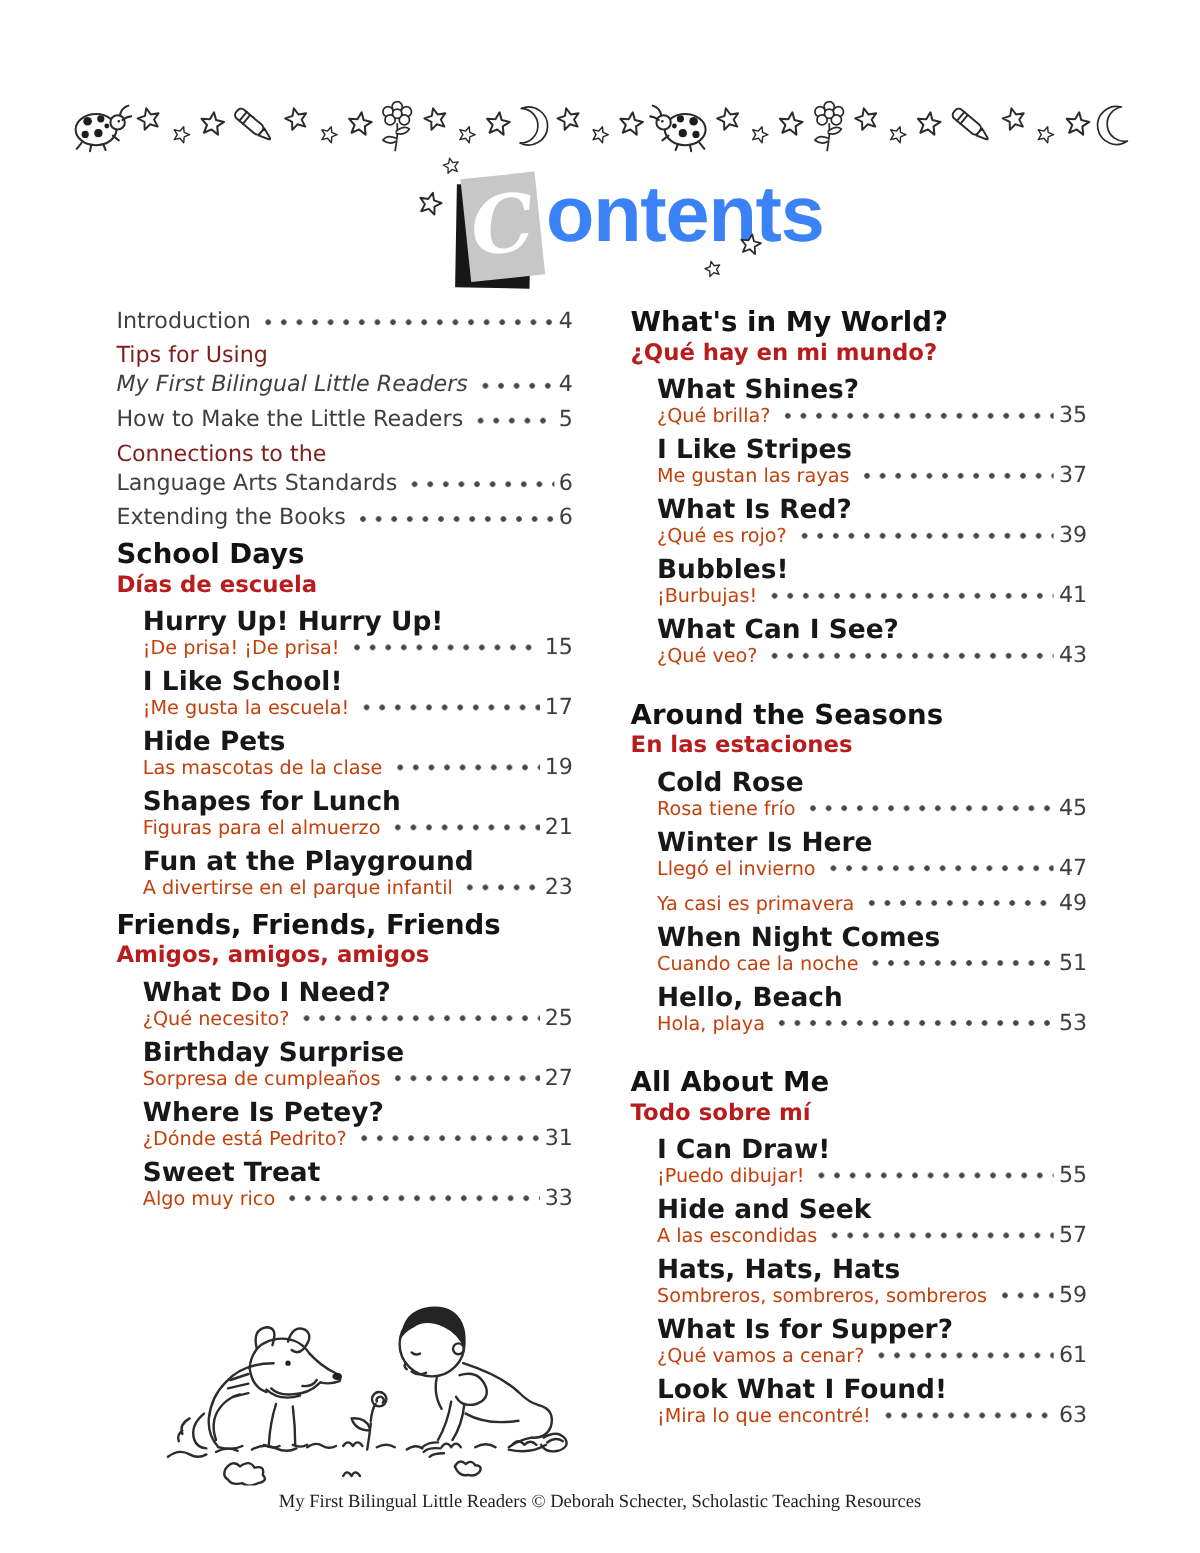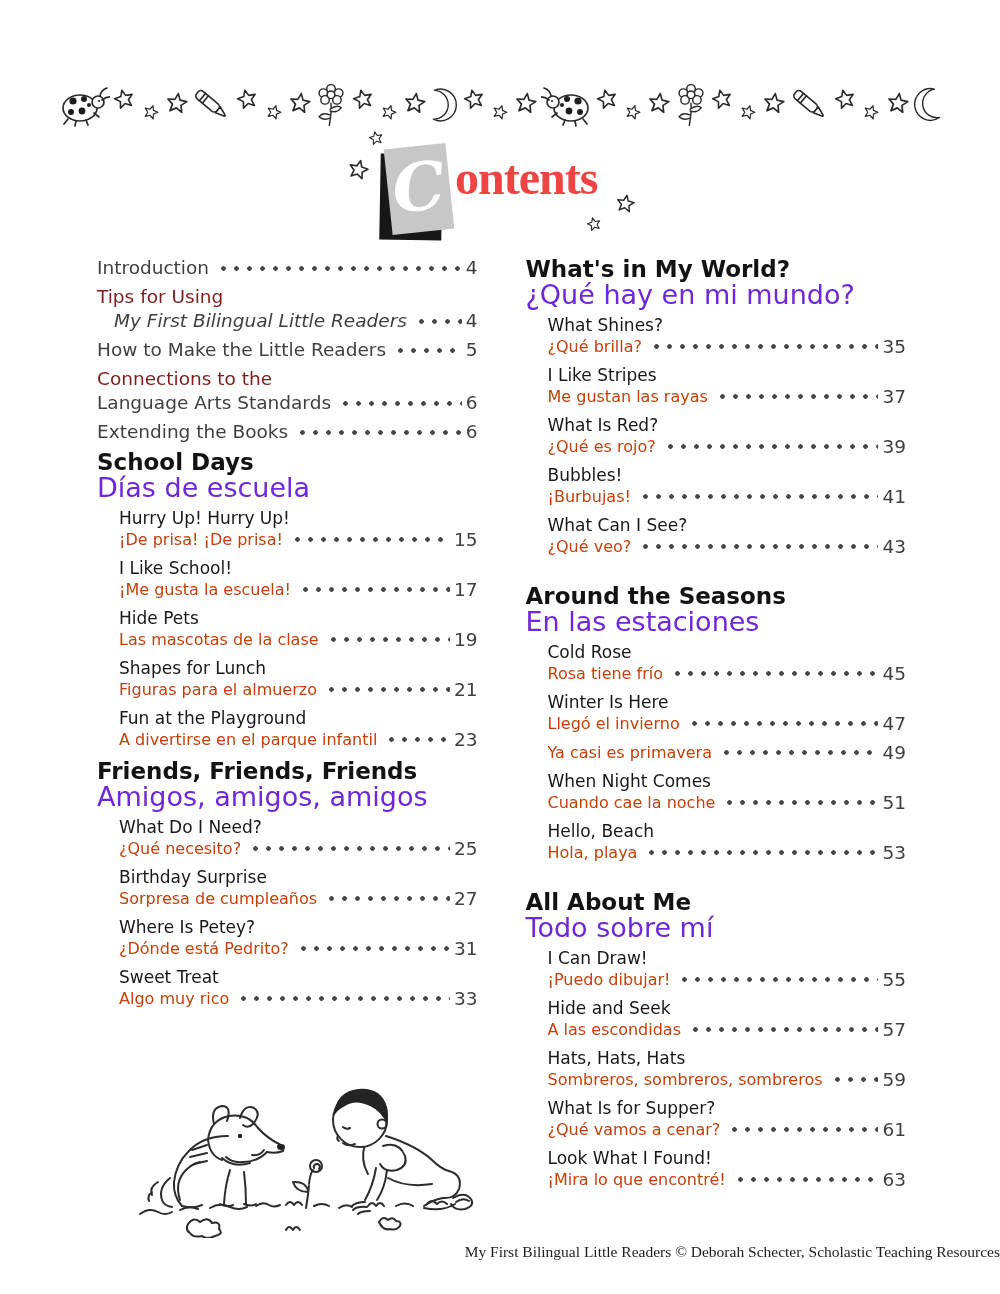--- a/index.html
+++ b/index.html
@@ -22,59 +22,59 @@
   .doodle-border > :nth-child(17){transform:scaleX(-1);}
 
   
   .title-block{position:absolute;top:0;left:0;right:0;height:250px;}
   .c-card{position:absolute;left:388px;top:146px;width:62px;height:86px;}
   .c-shadow{position:absolute;inset:0;background:#171717;transform:translate(-8px,8px) rotate(1deg);}
   .c-face{position:absolute;inset:0;background:#c7c7c7;transform:rotate(-6deg);
           display:flex;align-items:center;justify-content:center;}
   .c-letter{font-family:"DejaVu Serif",serif;font-style:italic;font-weight:bold;
             font-size:66px;color:#fff;line-height:1;margin-top:-4px;}
-  .title-rest{position:absolute;left:455px;top:150px;font-family:Liberation Serif, serif;
-              font-weight:bold;font-size:48px;letter-spacing:-1px;color:#ef4444;line-height:56px;}
+  .title-rest{position:absolute;left:455px;top:150px;font-family:Liberation Sans, sans-serif;
+              font-weight:bold;font-size:66px;letter-spacing:-1px;color:#3b82f6;line-height:56px;}
   .star-a{position:absolute;left:368px;top:130px;width:16px;height:16px;transform:rotate(-12deg);}
   .star-b{position:absolute;left:347px;top:158px;width:23px;height:23px;transform:rotate(14deg);}
   .star-c{position:absolute;left:615px;top:193px;width:21px;height:21px;transform:rotate(10deg);}
   .star-d{position:absolute;left:586px;top:216px;width:16px;height:16px;transform:rotate(-14deg);}
 
   
   .columns{position:absolute;top:256px;left:97px;width:809px;
            display:grid;grid-template-columns:1fr 1fr;column-gap:48px;align-items:start;}
   .col{min-width:0;}
 
   .front-row{margin-bottom:5px;}
   .fm-line{font-size:18.5px;line-height:24px;color:#7f1d1d;}
   .row{display:flex;align-items:flex-end;}
   .fm-text{font-size:18.5px;line-height:24px;color:#3f3f3f;white-space:nowrap;}
-  .fm-text.italic{font-style:italic;margin-left:17px;}
+  .fm-text.italic{font-style:italic;}
   .dots{flex:1;height:21px;margin:0 4px 0 8px;min-width:10px;
         background-image:radial-gradient(circle,#474747 2px,transparent 2.6px);
         background-size:13px 13px;background-repeat:repeat-x;
         background-position:left calc(100% - 4px);}
   .front-row .dots{height:24px;background-position:left calc(100% - 5px);}
   .page-num{font-size:18.5px;line-height:21px;color:#3f3f3f;flex:none;}
   .front-row .page-num{line-height:24px;}
 
   .col-left .section{margin-top:1px;}
   .col-right .section{margin-top:26px;}
   .col-right .section:first-child{margin-top:0;}
   .sec-en{font-size:23px;line-height:26px;font-weight:bold;color:#131313;}
-  .sec-es{font-size:27px;line-height:25px;color:#6d28d9;margin-bottom:8px;}
+  .sec-es{font-size:19px;line-height:25px;color:#b91c1c;margin-bottom:8px;font-weight:bold;}
   .items{margin-left:22px;}
   .item{margin-bottom:8px;}
-  .item-en{font-size:17px;line-height:21px;font-weight:normal;color:#181818;}
+  .item-en{font-size:22px;line-height:21px;font-weight:bold;color:#181818;}
   .item-es{font-size:16px;line-height:21px;color:#c2410c;white-space:nowrap;}
 
   
   .illus{position:absolute;left:136px;top:1080px;width:345px;height:158px;
          stroke:#2c2c2c;fill:none;stroke-width:2;stroke-linecap:round;stroke-linejoin:round;}
-  .footer{position:absolute;top:1243px;left:0;right:0;text-align:right;
+  .footer{position:absolute;top:1243px;left:0;right:0;text-align:center;
           font-family:"Liberation Serif",serif;font-size:15.5px;color:#1e1e1e;}
 </style>
 </head>
 <body>
 
 <svg width="0" height="0" style="position:absolute" aria-hidden="true">
   <defs>
     <symbol id="sym-star" viewBox="0 0 24 24">
       <path d="M12 2.5 L14.6 8.7 L21.5 9.3 L16.3 13.8 L17.9 20.5 L12 16.9 L6.1 20.5 L7.7 13.8 L2.5 9.3 L9.4 8.7 Z"></path>
     </symbol>

